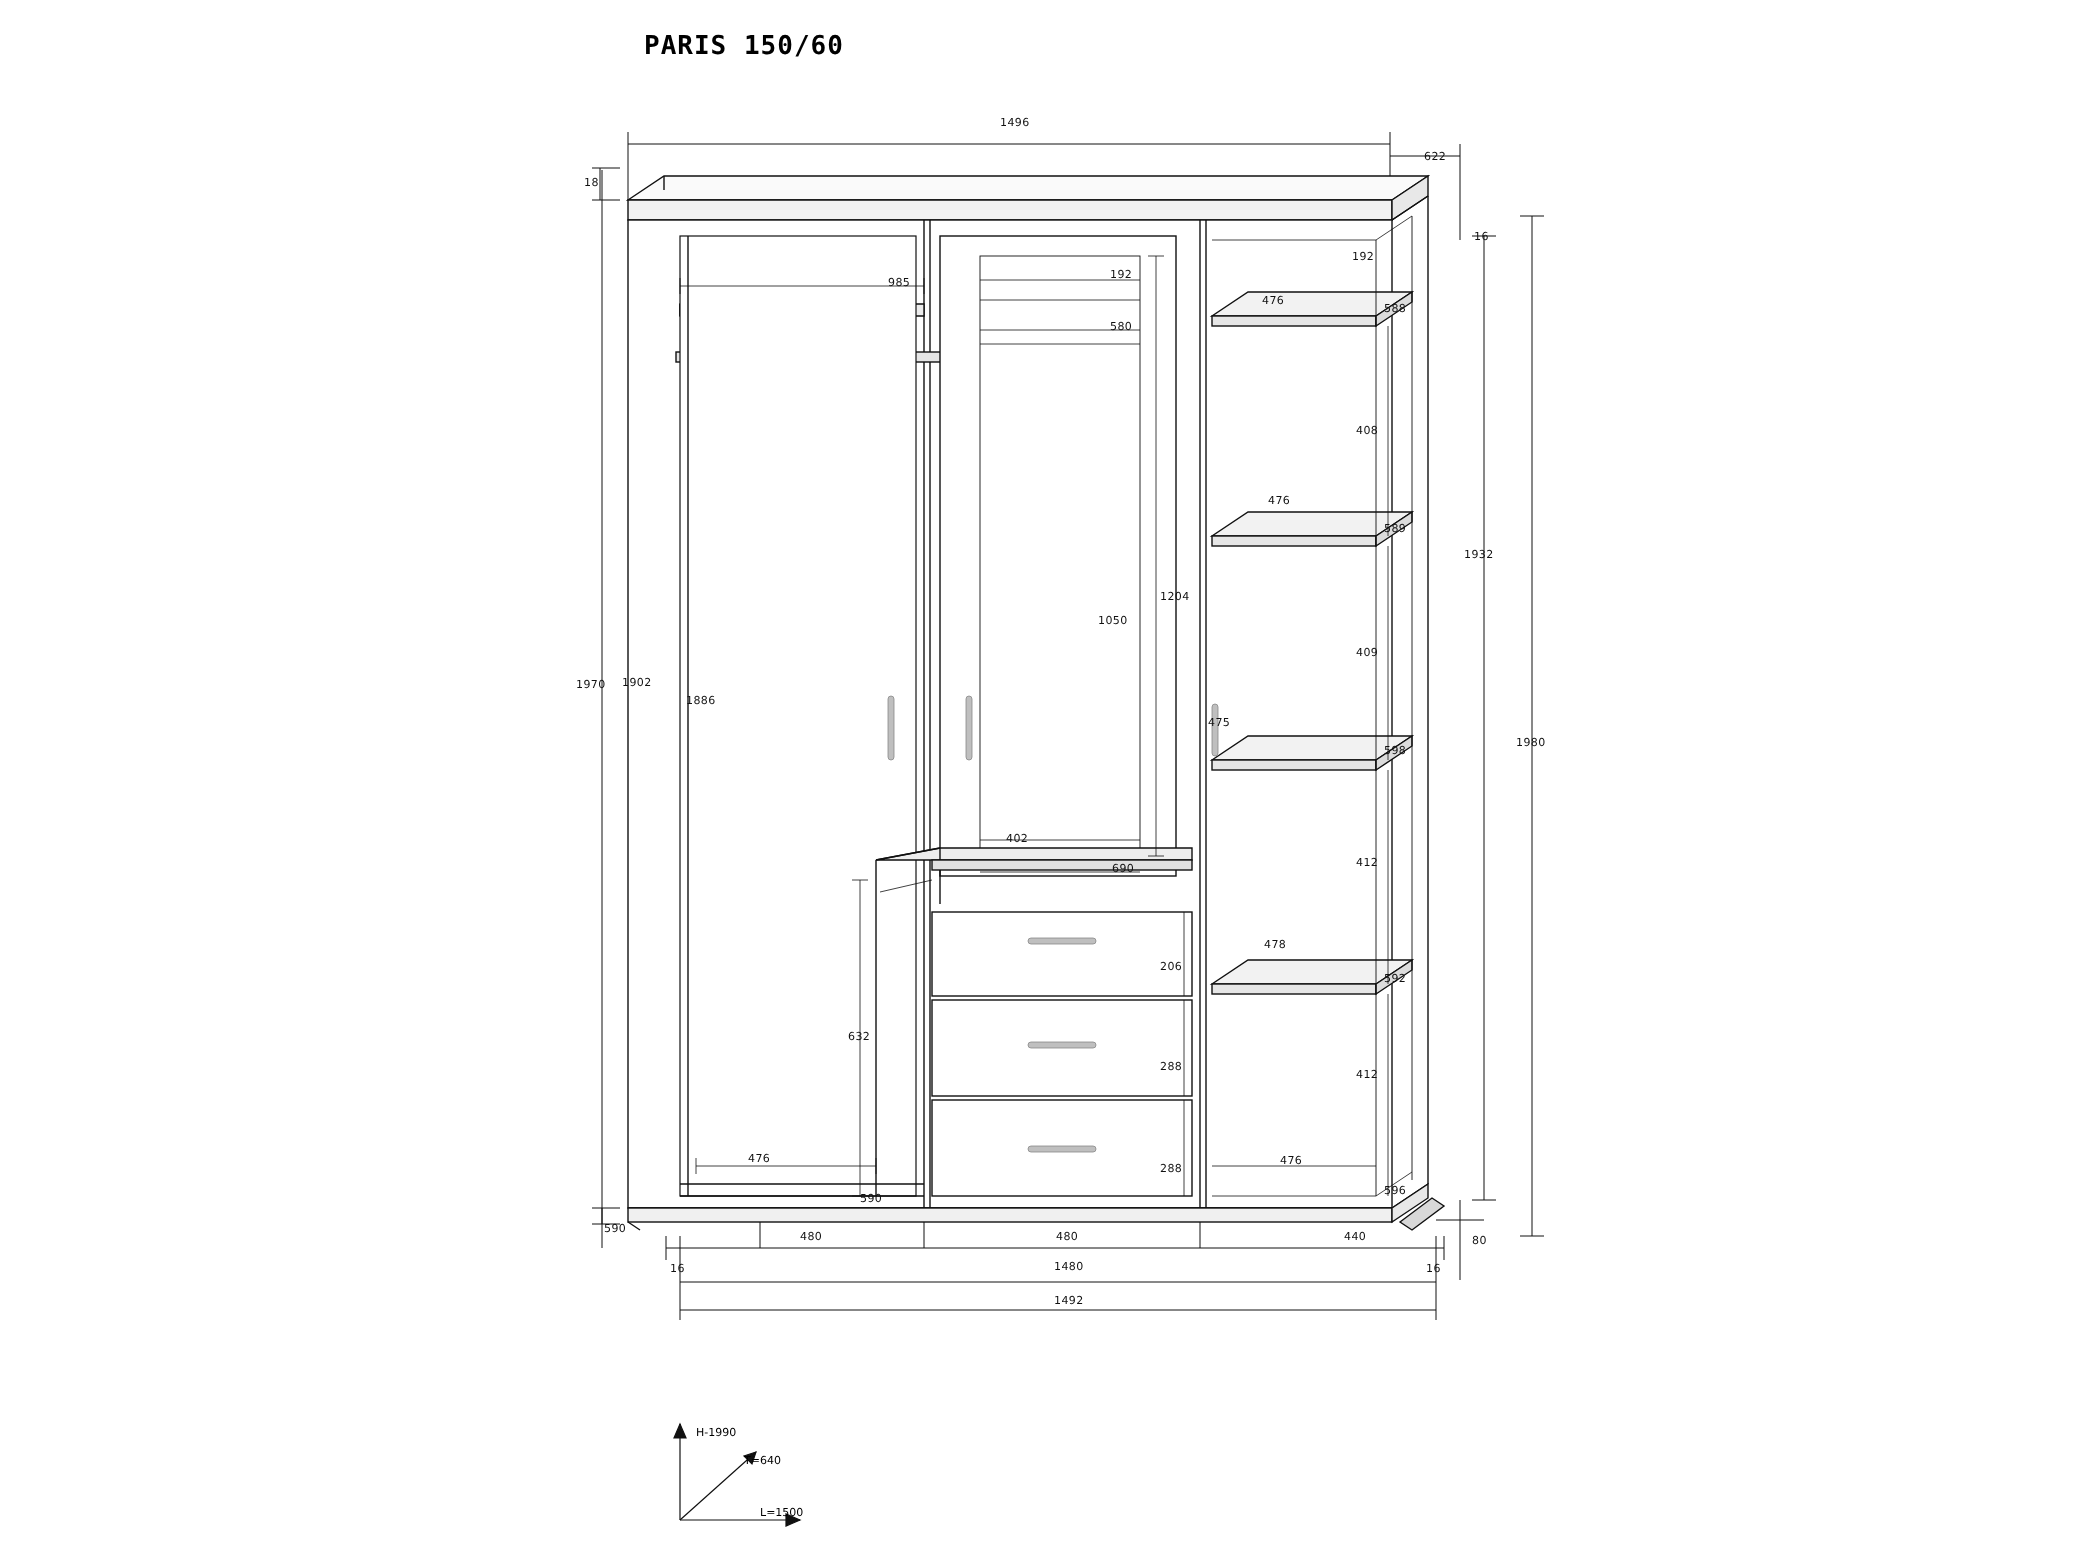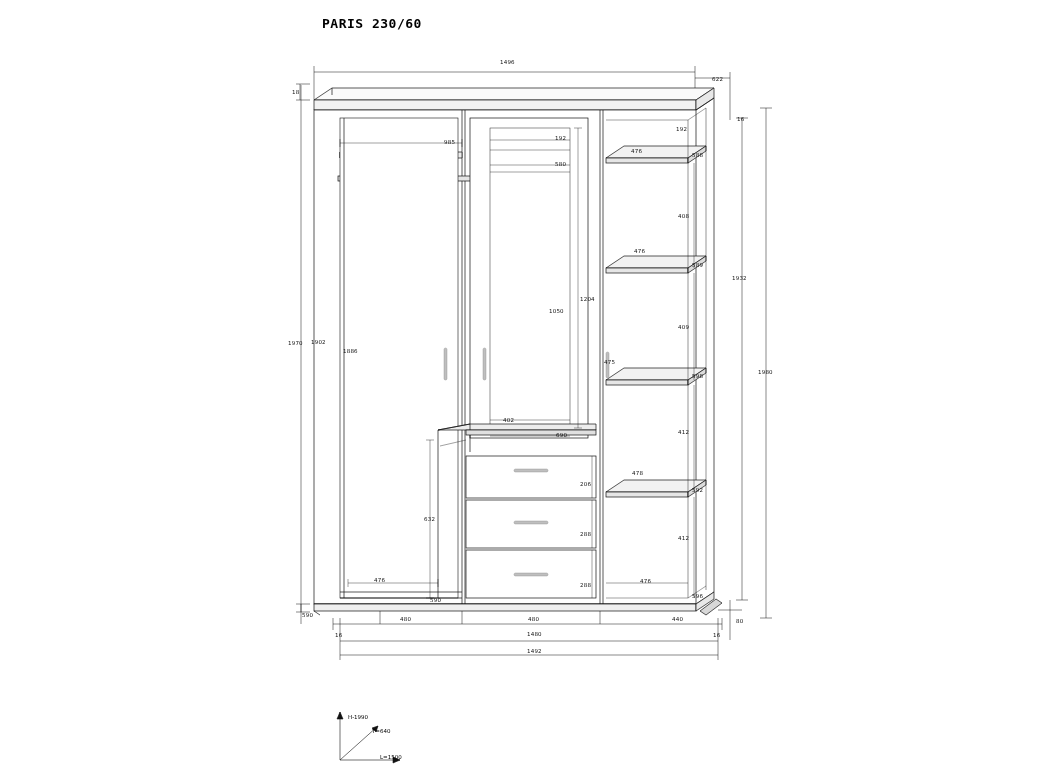--- a/index.html
+++ b/index.html
@@ -51,21 +51,21 @@
     font-family: "DejaVu Sans", sans-serif;
     font-size: 5.5px;
     white-space: nowrap;
   }
 </style>
 </head>
 <body>
 
 <div id="stage">
 
-  <div id="title">PARIS 230/60</div>
+  <div id="title">PARIS 150/60</div>
 
   <svg viewBox="0 0 1039 779">
     <g fill="none" stroke="#111" stroke-width="0.7" shape-rendering="geometricPrecision">
 
       <g stroke-width="0.5">
         <line x1="314" y1="72" x2="695" y2="72"></line>
         <line x1="314" y1="66" x2="314" y2="100"></line>
         <line x1="695" y1="66" x2="695" y2="97"></line>
         <line x1="695" y1="78" x2="730" y2="78"></line>
         <line x1="730" y1="72" x2="730" y2="120"></line>

